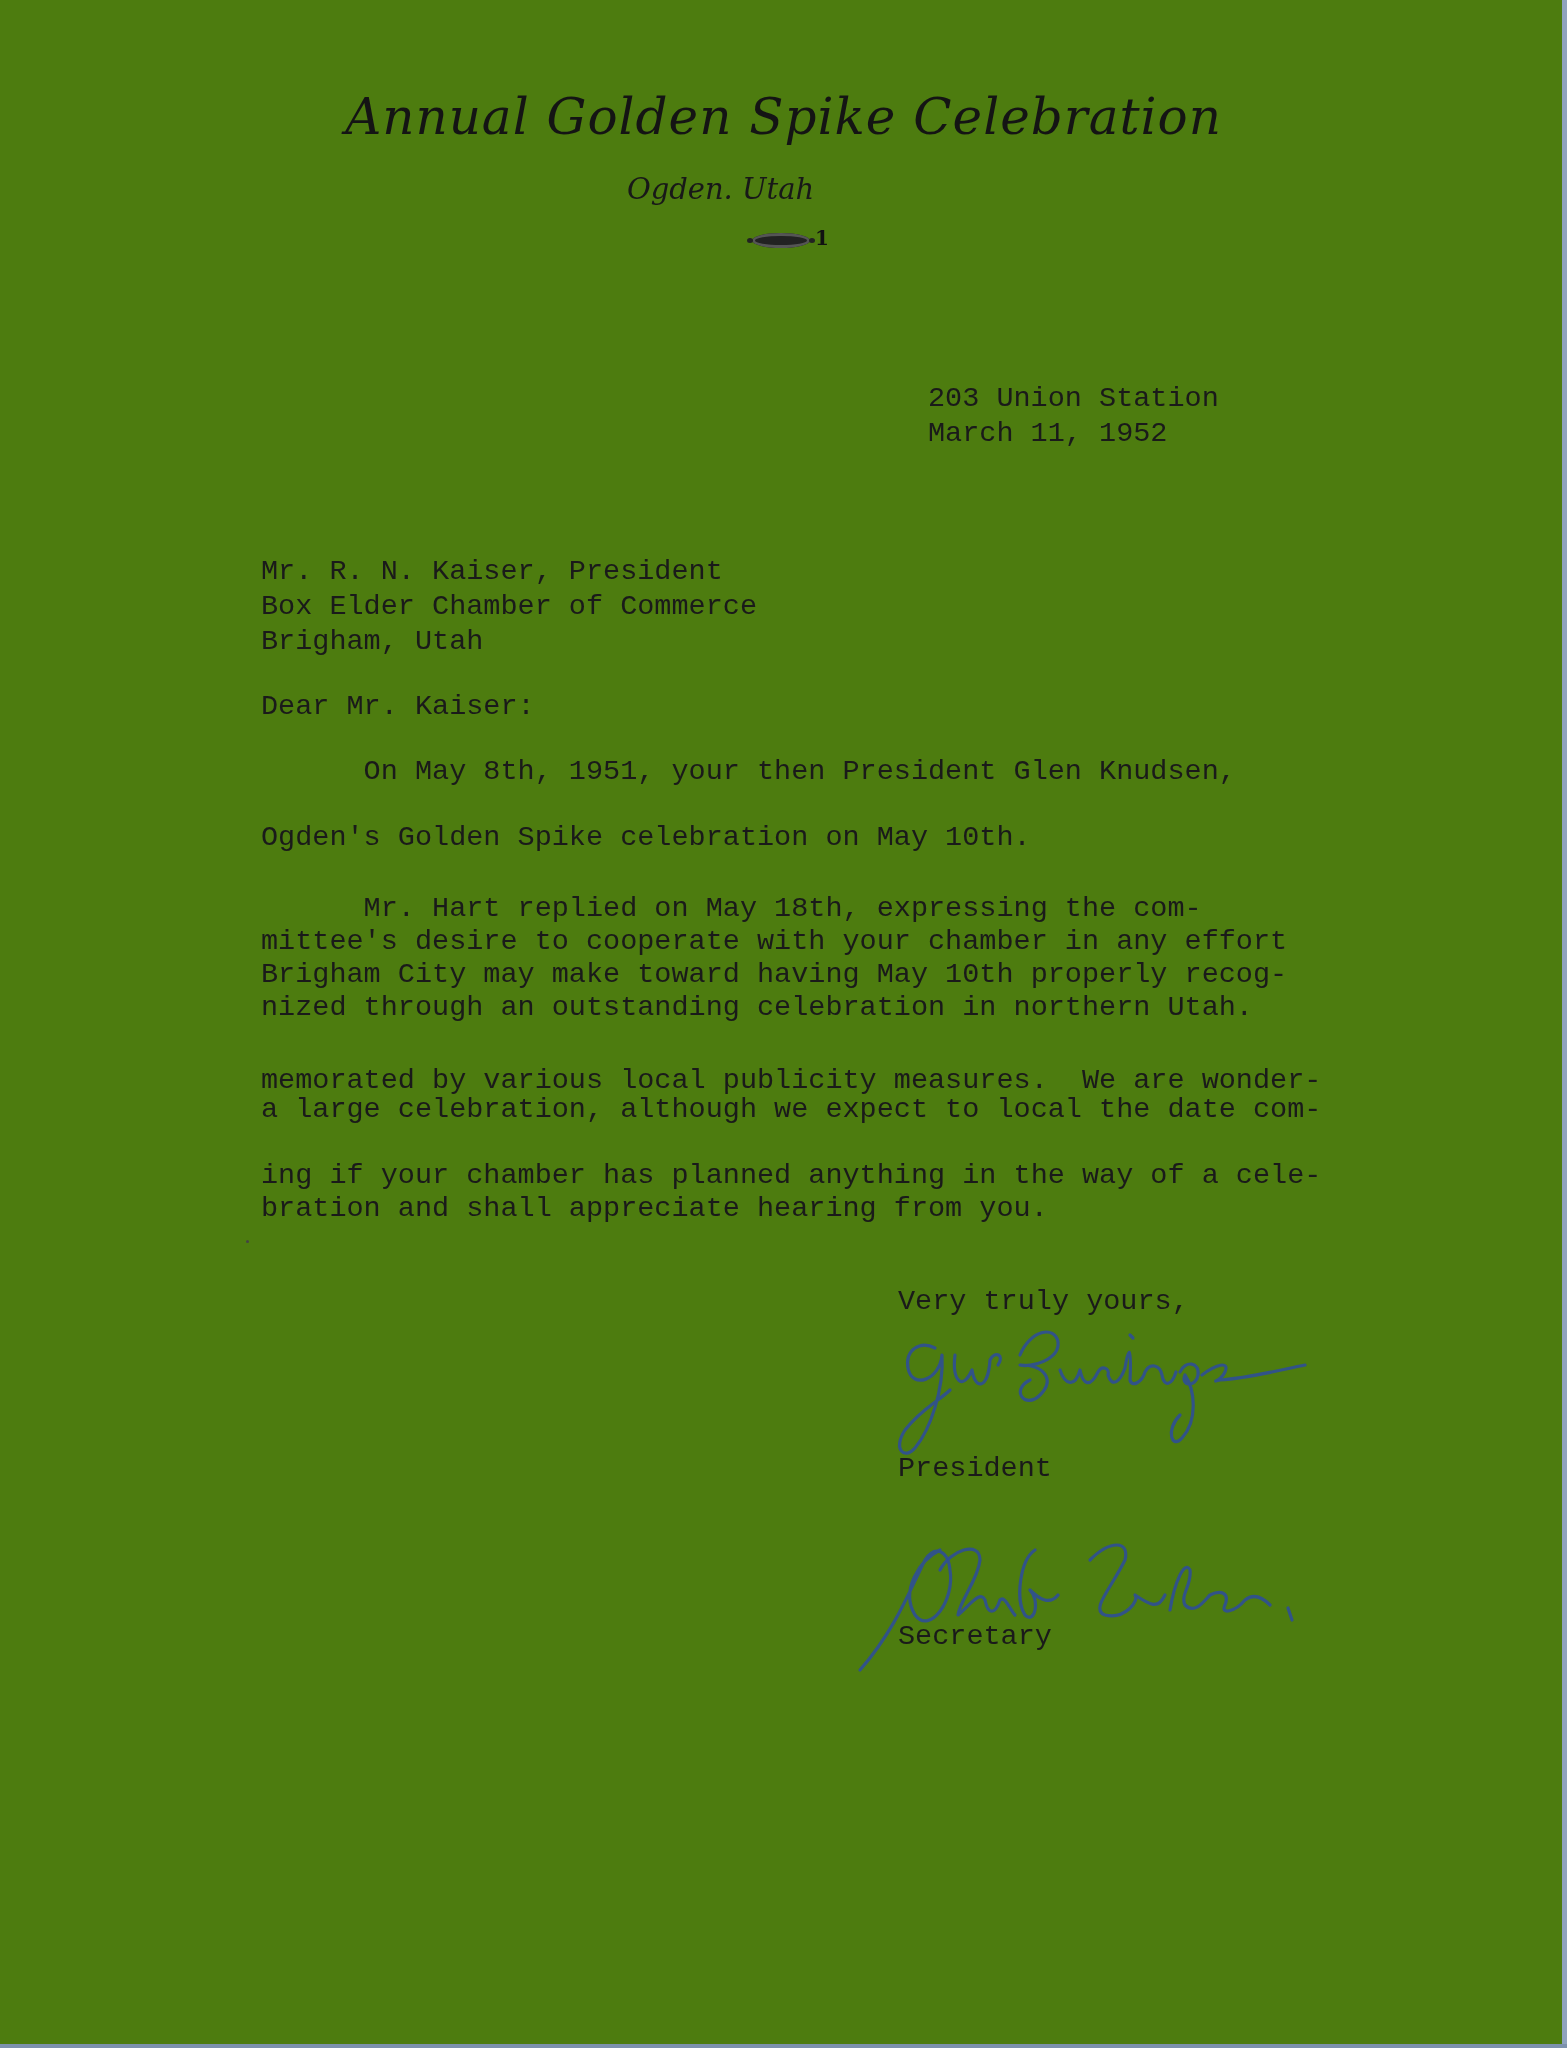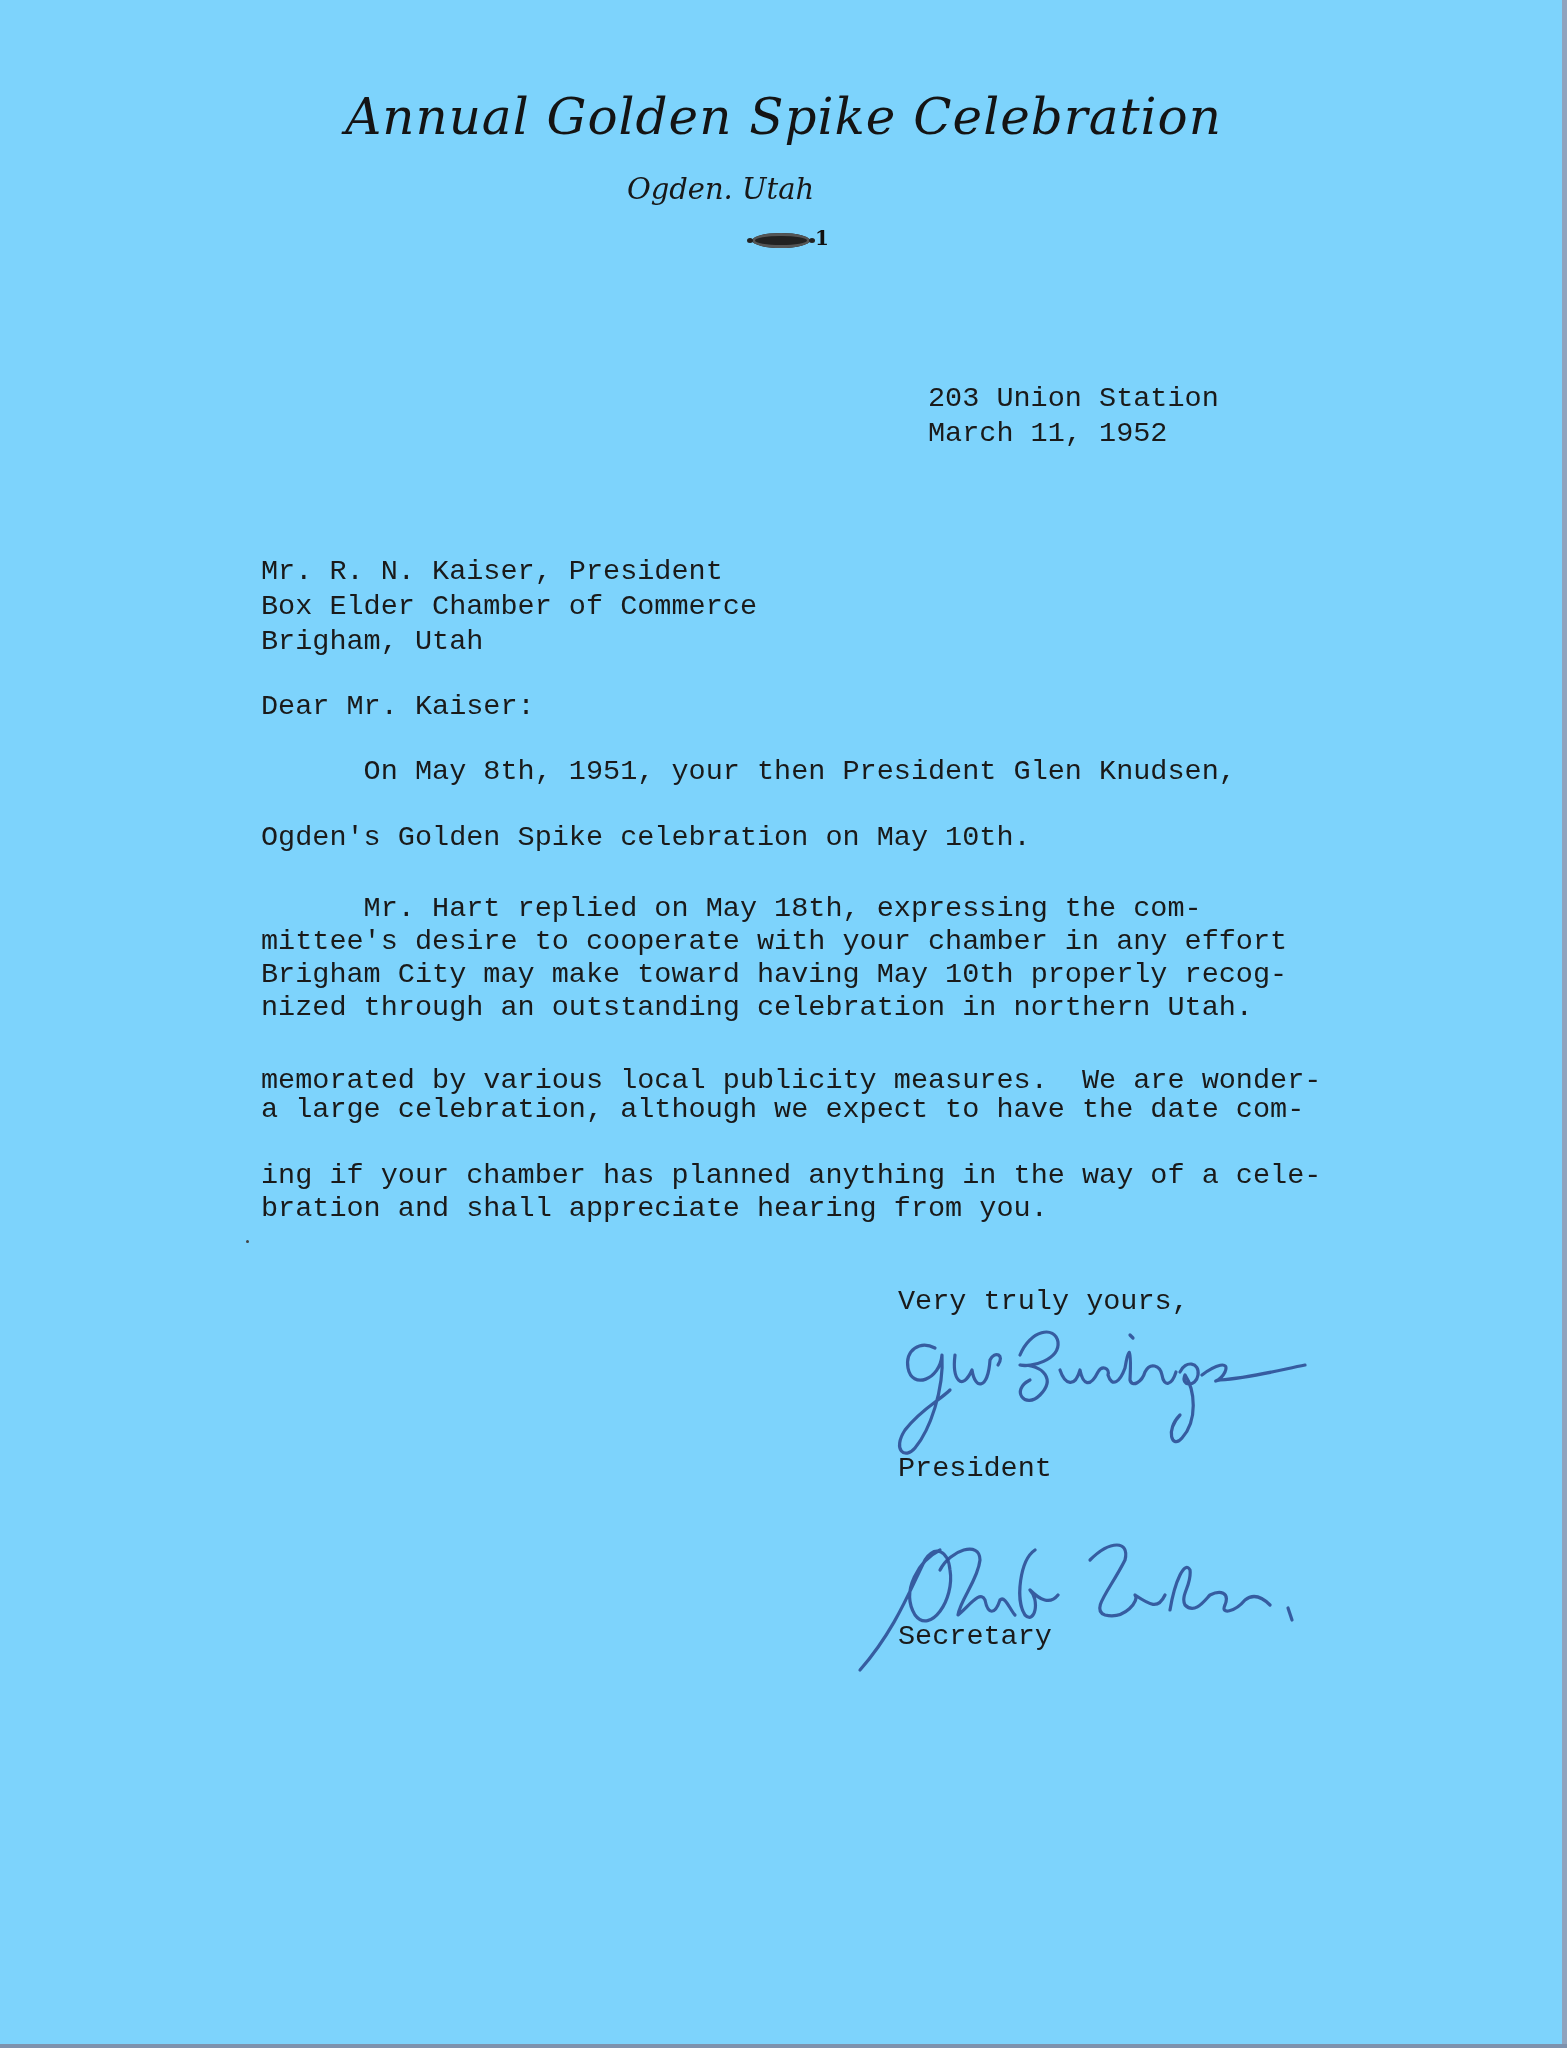--- a/index.html
+++ b/index.html
@@ -1,17 +1,17 @@
 <!DOCTYPE html>
 <html><head>
 <meta charset="utf-8">
 <style>
   html, body { margin:0; padding:0; }
   body { width:1567px; height:2048px; position:relative; overflow:hidden; background:#f6f5ef; }
-  .page { position:absolute; left:0; top:0; width:1567px; height:2048px; background:#7dd3fc; }
+  .page { position:absolute; left:0; top:0; width:1567px; height:2048px; background:#4d7c0f; }
   .edge-right { position:absolute; right:0; top:0; width:5px; height:2048px; background:#8fa3bd; }
   .edge-bottom { position:absolute; left:0; bottom:0; width:1567px; height:4px; background:#7d92ad; }
   .letterhead-title { position:absolute; left:0; width:1567px; top:88px; text-align:center;
     font-family:"DejaVu Serif", serif; font-style:italic; font-size:50px; color:#141414; letter-spacing:1px; }
   .letterhead-city { position:absolute; left:0; width:1441px; top:172px; text-align:center;
     font-family:"DejaVu Serif", serif; font-style:italic; font-size:29px; color:#181818; }
   .emblem { position:absolute; left:752px; top:233px; width:58px; height:15px; border-radius:50%;
     background:#222; box-shadow: inset 0 0 0 3px #555; }
   .emblem::before { content:""; position:absolute; left:-5px; top:5px; width:6px; height:5px; border-radius:50%; background:#222; }
   .emblem::after { content:""; position:absolute; right:-5px; top:5px; width:6px; height:5px; border-radius:50%; background:#222; }
@@ -44,21 +44,21 @@
   <div class="tw" style="left:261px; top:690px;">Dear Mr. Kaiser:</div>
 
   <div class="tw" style="left:261px; top:755px;">      On May 8th, 1951, your then President Glen Knudsen,</div>
   <div class="tw" style="left:261px; top:821px;text-align:right;">Ogden's Golden Spike celebration on May 10th.</div>
 
   <div class="tw" style="left:261px; top:892px;">      Mr. Hart replied on May 18th, expressing the com-</div>
   <div class="tw" style="left:261px; top:925px;">mittee's desire to cooperate with your chamber in any effort</div>
   <div class="tw" style="left:261px; top:958px;">Brigham City may make toward having May 10th properly recog-</div>
   <div class="tw" style="left:261px; top:991px;">nized through an outstanding celebration in northern Utah.</div>
 
-  <div class="tw" style="left:261px; top:1093px;">a large celebration, although we expect to have the date com-</div>
+  <div class="tw" style="left:261px; top:1093px;">a large celebration, although we expect to local the date com-</div>
   <div class="tw" style="left:261px; top:1064px;">memorated by various local publicity measures.  We are wonder-</div>
   <div class="tw" style="left:261px; top:1159px;">ing if your chamber has planned anything in the way of a cele-</div>
   <div class="tw" style="left:261px; top:1192px;">bration and shall appreciate hearing from you.</div>
 
   <div class="speck" style="left:246px; top:1240px;"></div>
 
   <div class="tw" style="left:898px; top:1285px;">Very truly yours,</div>
 
   <svg class="sig" style="left:880px; top:1320px;" width="440" height="150" viewBox="0 0 440 150">
     <path d="M55,28 C40,20 25,30 28,48 C32,70 60,60 62,35 C64,70 50,110 35,128 C25,140 12,130 25,110 C40,90 60,80 70,70"></path>

